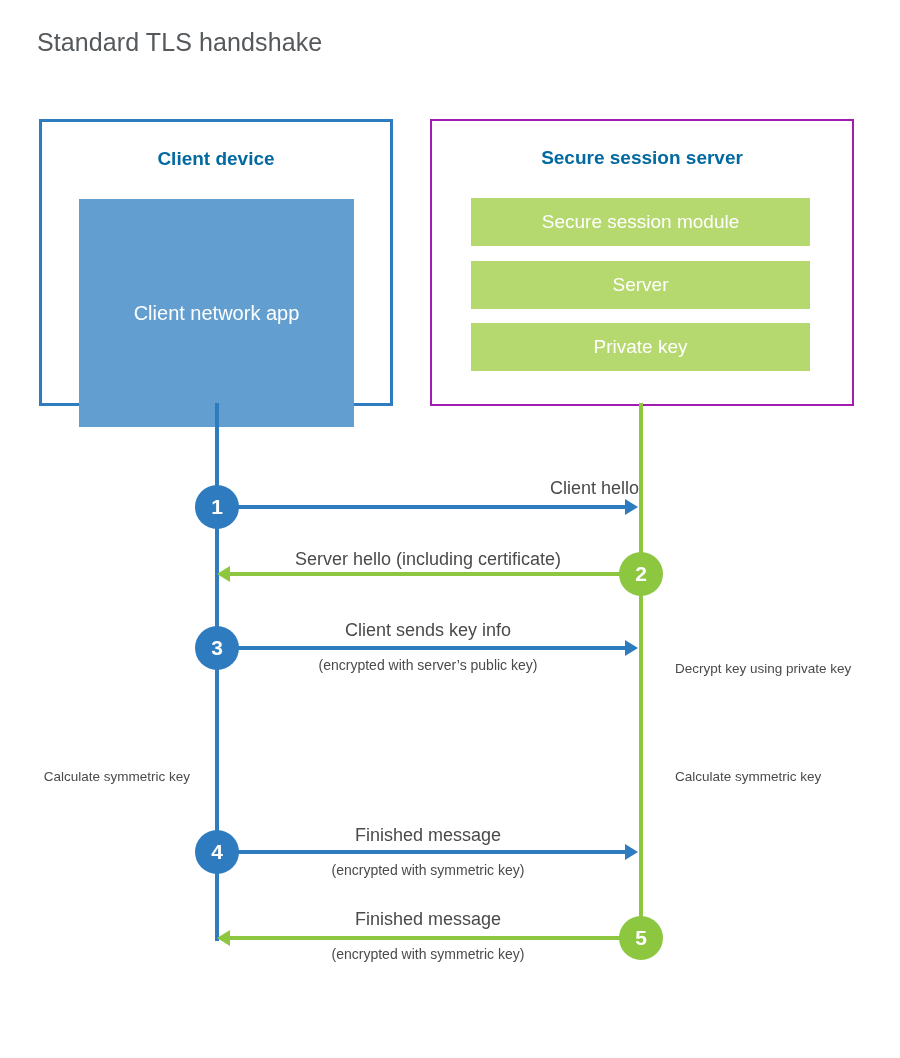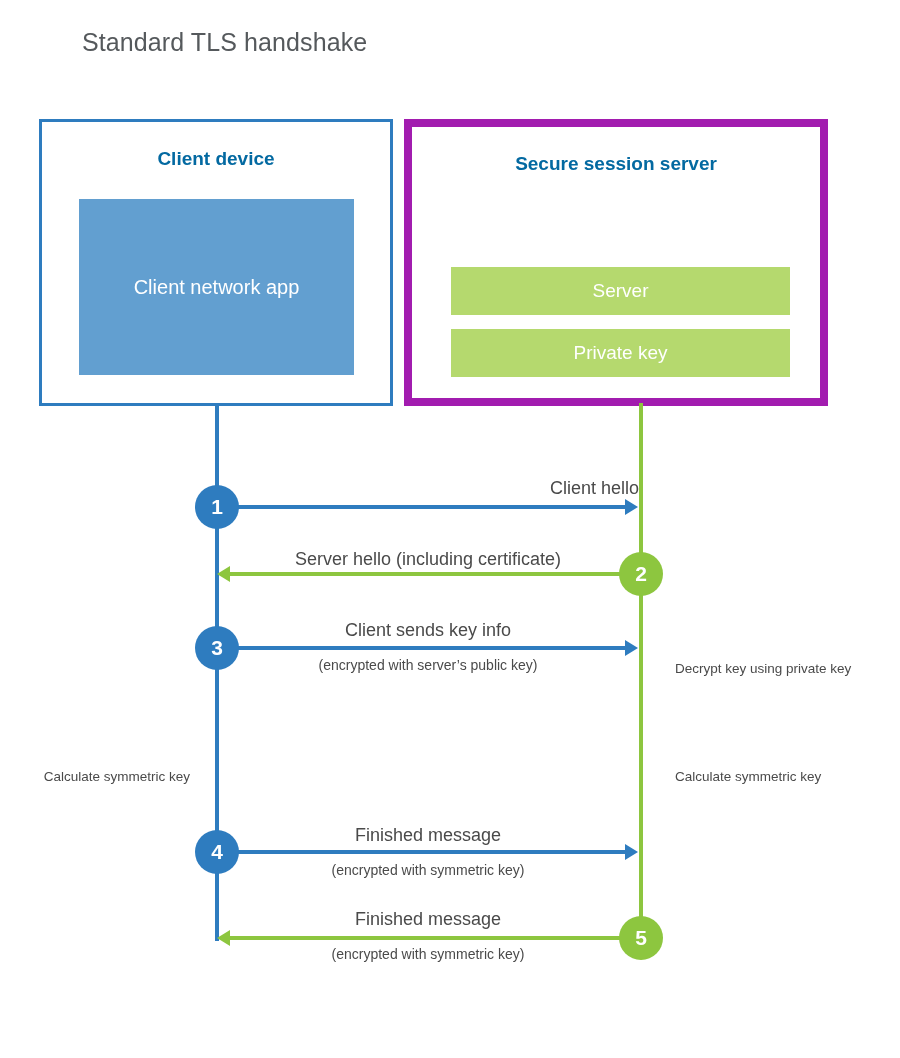--- a/index.html
+++ b/index.html
@@ -24,62 +24,61 @@
   
   #diagram-title {
     position: absolute;
     left: 37px;
     top: 28px;
     font-size: 25px;
     font-weight: 400;
     color: #55595c;
     letter-spacing: 0.1px;
     white-space: nowrap;
-    margin-left: 45px;
   }
 
   
   .endpoint-box {
     position: absolute;
     box-sizing: border-box;
     background: #ffffff;
   }
   #client-box {
     left: 39px;
     top: 119px;
     width: 354px;
     height: 287px;
     border: 3px solid #2E7CBF;
   }
   #server-box {
-    left: 404px;
+    left: 430px;
     top: 119px;
     width: 424px;
     height: 287px;
-    border: 8px solid #a21caf;
+    border: 2px solid #a21caf;
   }
   .endpoint-title {
     position: absolute;
     left: 0;
     right: 0;
     top: 26px;
     text-align: center;
     font-size: 19px;
     font-weight: 700;
     color: #0369a1;
     white-space: nowrap;
   }
 
   
   #client-app {
     position: absolute;
     left: 37px;
     top: 77px;
     width: 275px;
-    height: 176px;
+    height: 228px;
     background: #629FD0;
     display: flex;
     align-items: center;
     justify-content: center;
     text-align: center;
   }
   #client-app .app-label {
     font-size: 20px;
     color: #ffffff;
     line-height: 1.32;
@@ -201,20 +200,23 @@
   <div class="endpoint-box" id="client-box">
     <div class="endpoint-title">Client device</div>
     <div id="client-app">
       <div class="app-label">Client network app</div>
     </div>
   </div>
 
   <div class="endpoint-box" id="server-box">
     <div class="endpoint-title">Secure session server</div>
 
+    <div class="server-module" id="server-module-0">
+      <div class="module-label">Secure session module</div>
+    </div>
 
     <div class="server-module" id="server-module-1">
       <div class="module-label">Server</div>
     </div>
 
     <div class="server-module" id="server-module-2">
       <div class="module-label">Private key</div>
     </div>
   </div>
 

